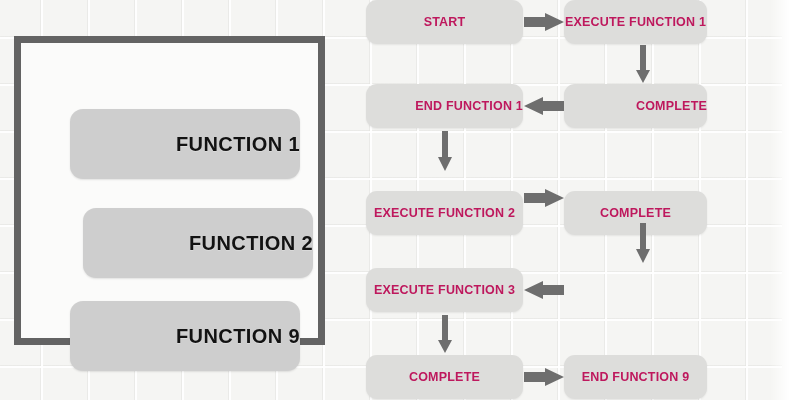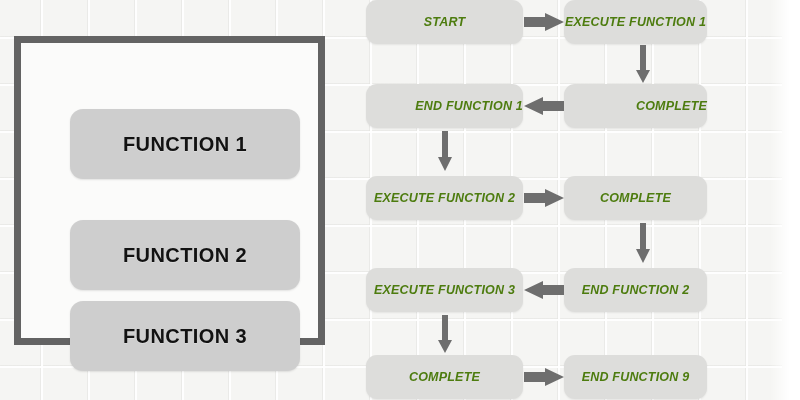--- a/index.html
+++ b/index.html
@@ -28,45 +28,44 @@
   }
 
   
   .panel{
     position:absolute;left:14px;top:36px;width:311px;height:309px;
     border:7px solid #636363;background:#fbfbfa;box-sizing:border-box;
   }
   .fn-btn{
     position:absolute;left:49px;width:230px;height:70px;
     background:#cecece;border-radius:13px;
-    display:flex;align-items:center;justify-content:center;
+    display:flex;align-items:center;justify-content:flex-end;
     box-shadow:0 1px 2px rgba(0,0,0,.10);
   }
   .fn-btn span{
     font-size:20px;font-weight:bold;color:#121212;letter-spacing:.4px;
     text-shadow:0 1px 0 rgba(255,255,255,.25);
   }
   #fn1{top:66px;}
-  #fn2{top:177px;}
+  #fn2{top:165px;margin-left:13px;}
   #fn3{top:258px;}
 
   
   .node{
     position:absolute;height:44px;background:#dddddb;border-radius:11px;
     display:flex;align-items:center;justify-content:center;
     box-shadow:0 1px 2px rgba(0,0,0,.07);
   }
   .node span{
-    font-size:12.5px;font-weight:bold;color:#4d7c0f;letter-spacing:.2px;
+    font-size:12.5px;font-weight:bold;color:#be185d;letter-spacing:.2px;
     white-space:nowrap;
-    font-style:italic;
   }
   .col-l{left:366px;width:157px;}
   .col-r{left:564px;width:143px;}
-  .r1{top:0px;} .r2{top:84px;justify-content:flex-end;} .r3{top:176px;} .r4{top:268px;} .r5{top:355px;}
+  .r1{top:0px;} .r2{top:84px;justify-content:flex-end;} .r3{top:191px;} .r4{top:268px;} .r5{top:355px;}
 
   
   .arrow{position:absolute;}
   .arrow svg{display:block;}
   .ar-fill{fill:#6e6e6e;}
 </style>
 </head>
 <body>
 
 <div id="stage">
@@ -74,21 +73,21 @@
   <div class="grid-bg"></div>
 
   <div class="panel">
     <div class="fn-btn" id="fn1">
       <span>FUNCTION 1</span>
     </div>
     <div class="fn-btn" id="fn2">
       <span>FUNCTION 2</span>
     </div>
     <div class="fn-btn" id="fn3">
-      <span>FUNCTION 3</span>
+      <span>FUNCTION 9</span>
     </div>
   </div>
 
   <div class="node col-l r1">
     <span>START</span>
   </div>
   <div class="node col-r r1">
     <span>EXECUTE FUNCTION 1</span>
   </div>
 
@@ -101,23 +100,20 @@
 
   <div class="node col-l r3">
     <span>EXECUTE FUNCTION 2</span>
   </div>
   <div class="node col-r r3">
     <span>COMPLETE</span>
   </div>
 
   <div class="node col-l r4">
     <span>EXECUTE FUNCTION 3</span>
-  </div>
-  <div class="node col-r r4">
-    <span>END FUNCTION 2</span>
   </div>
 
   <div class="node col-l r5">
     <span>COMPLETE</span>
   </div>
   <div class="node col-r r5">
     <span>END FUNCTION 9</span>
   </div>
 
   <div class="arrow" style="left:524px;top:13px;">

